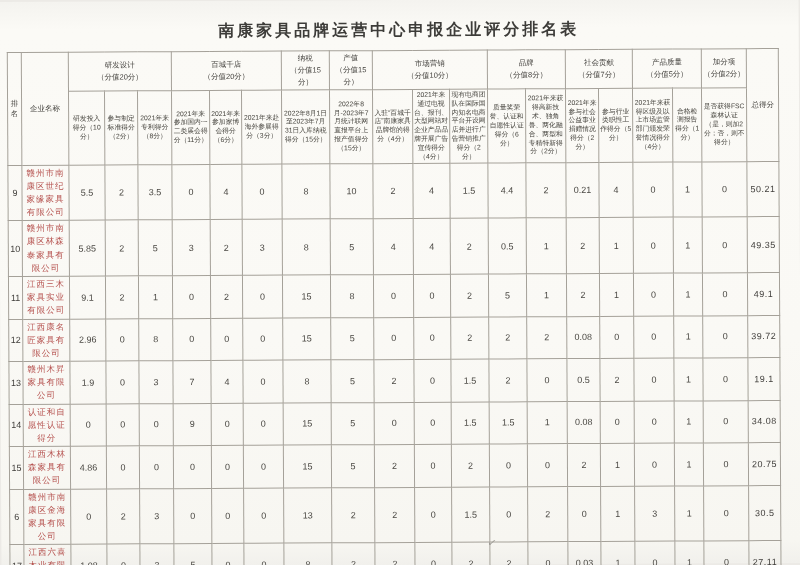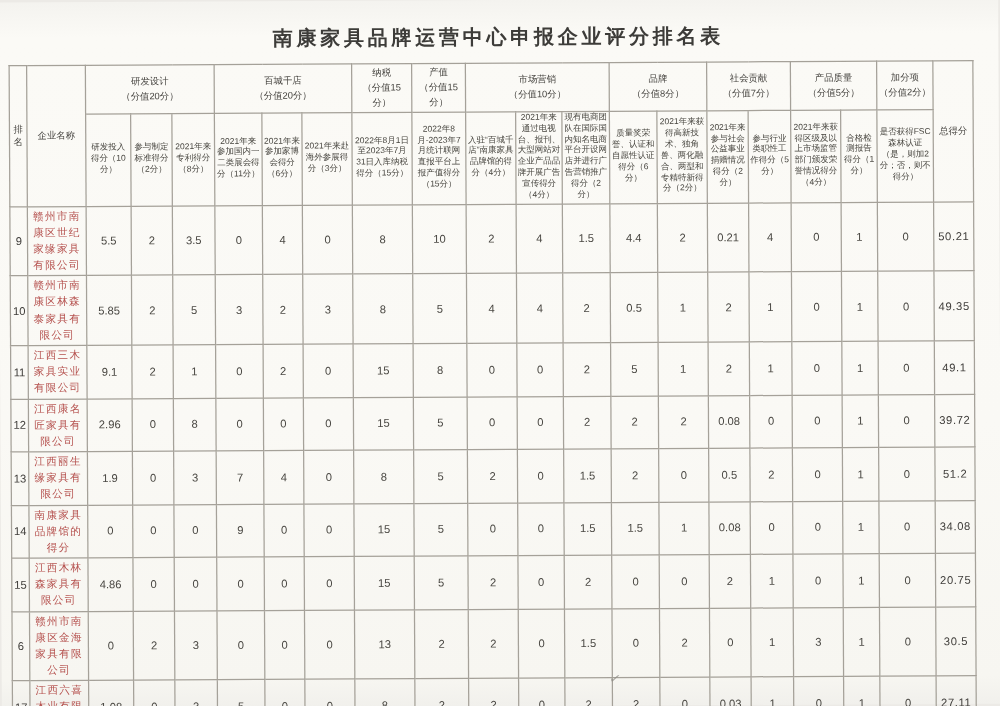--- a/index.html
+++ b/index.html
@@ -217,44 +217,44 @@
           <td class="score-c">2</td>
           <td class="score-c">0.08</td>
           <td class="score-c">0</td>
           <td class="score-c">0</td>
           <td class="score-c">1</td>
           <td class="score-c">0</td>
           <td class="total-c">39.72</td>
         </tr>
         <tr style="height: 34px;">
           <td class="rank-c">13</td>
-          <td class="comp-c">江西丽生缘家具有限公司</td>
+          <td class="comp-c">赣州木昇家具有限公司</td>
           <td class="score-c">1.9</td>
           <td class="score-c">0</td>
           <td class="score-c">3</td>
           <td class="score-c">7</td>
           <td class="score-c">4</td>
           <td class="score-c">0</td>
           <td class="score-c">8</td>
           <td class="score-c">5</td>
           <td class="score-c">2</td>
           <td class="score-c">0</td>
           <td class="score-c">1.5</td>
           <td class="score-c">2</td>
           <td class="score-c">0</td>
           <td class="score-c">0.5</td>
           <td class="score-c">2</td>
           <td class="score-c">0</td>
           <td class="score-c">1</td>
           <td class="score-c">0</td>
-          <td class="total-c">51.2</td>
+          <td class="total-c">19.1</td>
         </tr>
         <tr style="height: 31px;">
           <td class="rank-c">14</td>
-          <td class="comp-c">南康家具品牌馆的得分</td>
+          <td class="comp-c">认证和自愿性认证得分</td>
           <td class="score-c">0</td>
           <td class="score-c">0</td>
           <td class="score-c">0</td>
           <td class="score-c">9</td>
           <td class="score-c">0</td>
           <td class="score-c">0</td>
           <td class="score-c">15</td>
           <td class="score-c">5</td>
           <td class="score-c">0</td>
           <td class="score-c">0</td>

